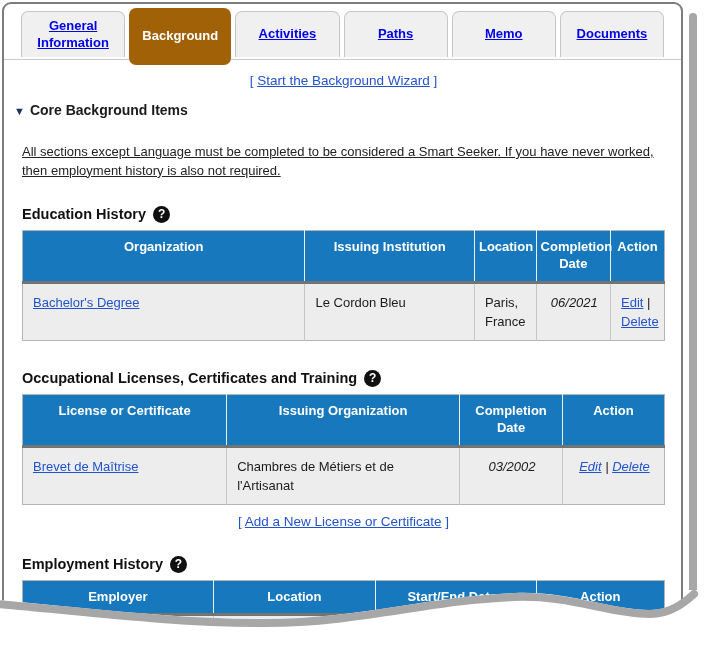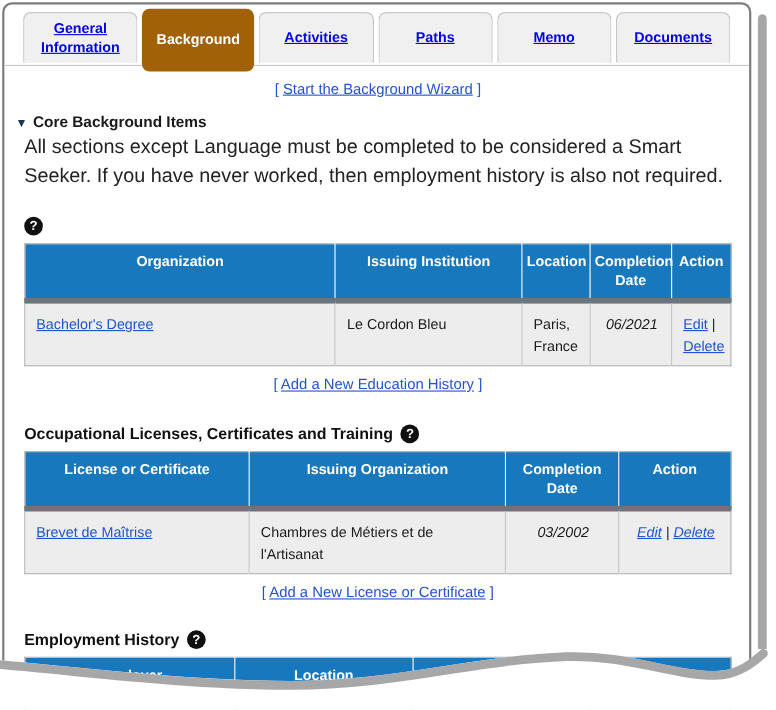--- a/index.html
+++ b/index.html
@@ -48,21 +48,21 @@
   .content { padding:0 16px 0 18px; }
 
   a.lnk { color:#2353cc; text-decoration:underline; cursor:pointer; }
   .bracket { color:#2353cc; }
 
   .wizard-row { text-align:center; font-size:13.5px; margin-top:13px; }
 
   .core-header { margin:14px 0 0 -8px; font-size:14px; font-weight:bold; color:#1a1a1a; }
   .tri { color:#17365d; font-size:11px; margin-right:5px; cursor:pointer; }
 
-  .desc { margin-top:2px; font-size:18px; color:#222; line-height:1.45; max-width:672px; }
+  .desc { margin-top:25px; font-size:13px; color:#222; line-height:1.45; max-width:672px;text-decoration:underline; }
 
   .sec-heading { font-size:14.5px; font-weight:bold; color:#111; display:flex; align-items:center; gap:7px; }
   .mt-edu { margin-top:25px; }
   .mt-lic { margin-top:29px; }
   .mt-emp { margin-top:27px; }
 
   .help {
     display:inline-block; width:17px; height:17px; background:#101010; color:#fff;
     border-radius:50%; font-size:12px; font-weight:bold; text-align:center;
     line-height:17px; cursor:pointer;
@@ -74,21 +74,21 @@
   }
   .tbl thead th {
     background:#1878bd; color:#fff; font-weight:bold; text-align:center;
     vertical-align:top; padding:8px 4px 7px; line-height:1.3;
     border-right:1px solid #eaf2f9;
   }
   .tbl thead th:last-child { border-right:none; }
   .tbl tbody td {
     background:#ededed; color:#1b1b1b; vertical-align:top;
     padding:9px 8px 8px 10px; line-height:1.5;
-    border-right:1px solid #c6c6c6; border-top:5px solid #737373;
+    border-right:1px solid #c6c6c6; border-top:3px solid #737373;
   }
   .tbl tbody td:last-child { border-right:none; }
   .tbl td.ac { text-align:center;font-style:italic; }
   .edu-hd th { height:52px; }
   .edu-row td { height:54px; }
   .lic-row td { height:48px; }
   .emp-row td { height:70px; }
   .sep { color:#1b1b1b; }
 
   .add-row { text-align:center; font-size:13.5px; margin-top:9px; }
@@ -128,20 +128,21 @@
         <span class="bracket">]</span>
       </div>
 
       <div class="core-header">
         <span class="tri">▼</span><span>Core Background Items</span>
       </div>
 
       <p class="desc">All sections except Language must be completed to be considered a Smart Seeker. If you have never worked, then employment history is also not required.</p>
 
       <div class="sec-heading mt-edu">
+        <span>Education History</span>
         <span class="help">?</span>
       </div>
 
       <table class="tbl">
         <colgroup>
             <col style="width:44%">
             <col style="width:26.4%">
             <col style="width:9.6%">
             <col style="width:11.6%">
             <col>
@@ -165,25 +166,20 @@
             <td class="ac">06/2021</td>
             <td>
               <a class="lnk">Edit</a>
               <span class="sep">|</span>
               <a class="lnk">Delete</a>
             </td>
           </tr>
         </tbody>
       </table>
 
-      <div class="add-row">
-        <span class="bracket">[</span>
-        <a class="lnk">Add a New Education History</a>
-        <span class="bracket">]</span>
-      </div>
 
       <div class="sec-heading mt-lic">
         <span>Occupational Licenses, Certificates and Training</span>
         <span class="help">?</span>
       </div>
 
       <table class="tbl">
         <colgroup>
             <col style="width:31.8%">
             <col style="width:36.3%">

